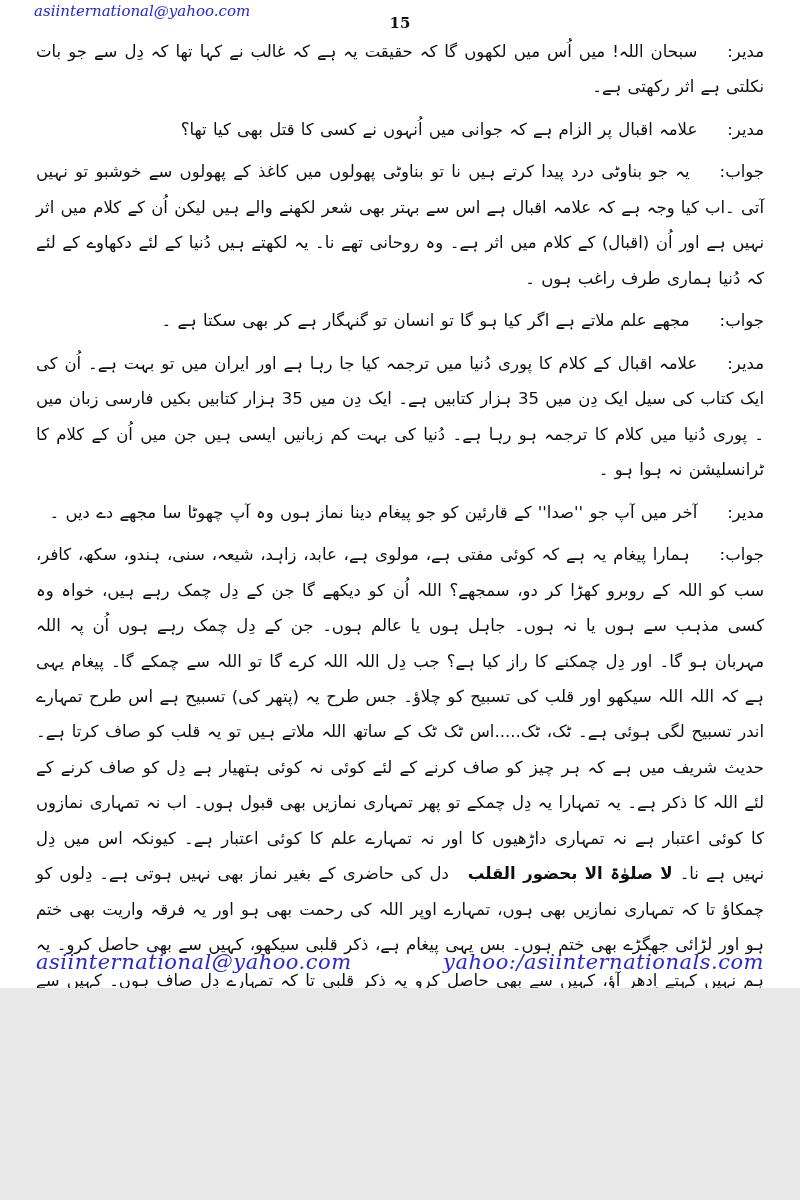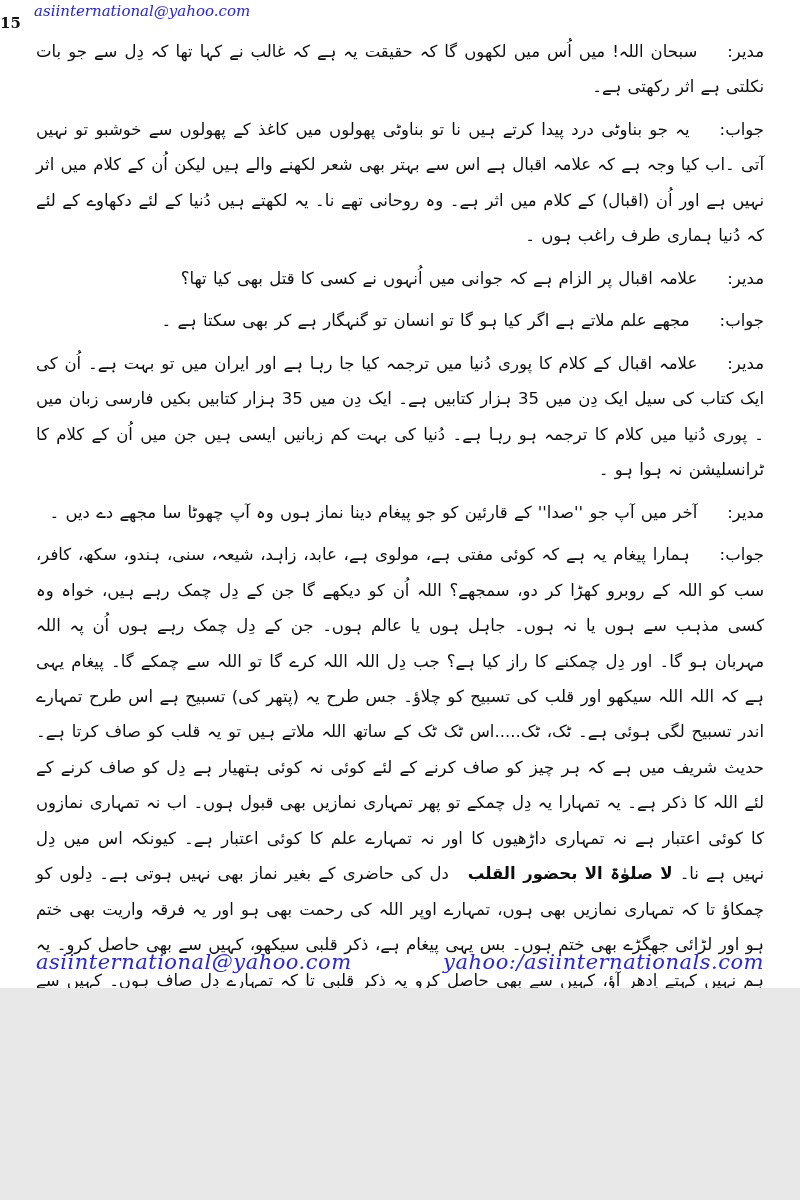--- a/index.html
+++ b/index.html
@@ -21,20 +21,21 @@
     font-family: "DejaVu Serif", "Liberation Serif", serif;
     font-style: italic;
     font-size: 15px;
     color: #2626d8;
   }
   .page-number {
     position: absolute;
     top: 14px;
     left: 0;
     width: 100%;
+    text-align: center;
     font-family: "DejaVu Serif", "Liberation Serif", serif;
     font-weight: bold;
     font-size: 15px;
     color: #111;
   }
   .content {
     position: absolute;
     top: 34px;
     left: 36px;
     right: 36px;
@@ -82,25 +83,25 @@
 
   <div class="page-number">15</div>
 
   <div class="content">
 
     <p class="entry">
       <span class="speaker">مدیر:</span><span>سبحان اللہ! میں اُس میں لکھوں گا کہ حقیقت یہ ہے کہ غالب نے کہا تھا کہ دِل سے جو بات نکلتی ہے اثر رکھتی ہے۔</span>
     </p>
 
     <p class="entry">
-      <span class="speaker">جواب:</span><span>یہ جو بناوٹی درد پیدا کرتے ہیں نا تو بناوٹی پھولوں میں کاغذ کے پھولوں سے خوشبو تو نہیں آتی ۔اب کیا وجہ ہے کہ علامہ اقبال ہے اس سے بہتر بھی شعر لکھنے والے ہیں لیکن اُن کے کلام میں اثر نہیں ہے اور اُن (اقبال) کے کلام میں اثر ہے۔ وہ روحانی تھے نا۔ یہ لکھتے ہیں دُنیا کے لئے دکھاوے کے لئے کہ دُنیا ہماری طرف راغب ہوں ۔</span>
+      <span class="speaker">مدیر:</span><span>علامہ اقبال پر الزام ہے کہ جوانی میں اُنہوں نے کسی کا قتل بھی کیا تھا؟</span>
     </p>
 
     <p class="entry">
-      <span class="speaker">مدیر:</span><span>علامہ اقبال پر الزام ہے کہ جوانی میں اُنہوں نے کسی کا قتل بھی کیا تھا؟</span>
+      <span class="speaker">جواب:</span><span>یہ جو بناوٹی درد پیدا کرتے ہیں نا تو بناوٹی پھولوں میں کاغذ کے پھولوں سے خوشبو تو نہیں آتی ۔اب کیا وجہ ہے کہ علامہ اقبال ہے اس سے بہتر بھی شعر لکھنے والے ہیں لیکن اُن کے کلام میں اثر نہیں ہے اور اُن (اقبال) کے کلام میں اثر ہے۔ وہ روحانی تھے نا۔ یہ لکھتے ہیں دُنیا کے لئے دکھاوے کے لئے کہ دُنیا ہماری طرف راغب ہوں ۔</span>
     </p>
 
     <p class="entry">
       <span class="speaker">جواب:</span><span>مجھے علم ملاتے ہے اگر کیا ہو گا تو انسان تو گنہگار ہے کر بھی سکتا ہے ۔</span>
     </p>
 
     <p class="entry">
       <span class="speaker">مدیر:</span><span>علامہ اقبال کے کلام کا پوری دُنیا میں ترجمہ کیا جا رہا ہے اور ایران میں تو بہت ہے۔ اُن کی ایک کتاب کی سیل ایک دِن میں 35 ہزار کتابیں ہے۔ ایک دِن میں 35 ہزار کتابیں بکیں فارسی زبان میں ۔ پوری دُنیا میں کلام کا ترجمہ ہو رہا ہے۔ دُنیا کی بہت کم زبانیں ایسی ہیں جن میں اُن کے کلام کا ٹرانسلیشن نہ ہوا ہو ۔</span>
     </p>
 

